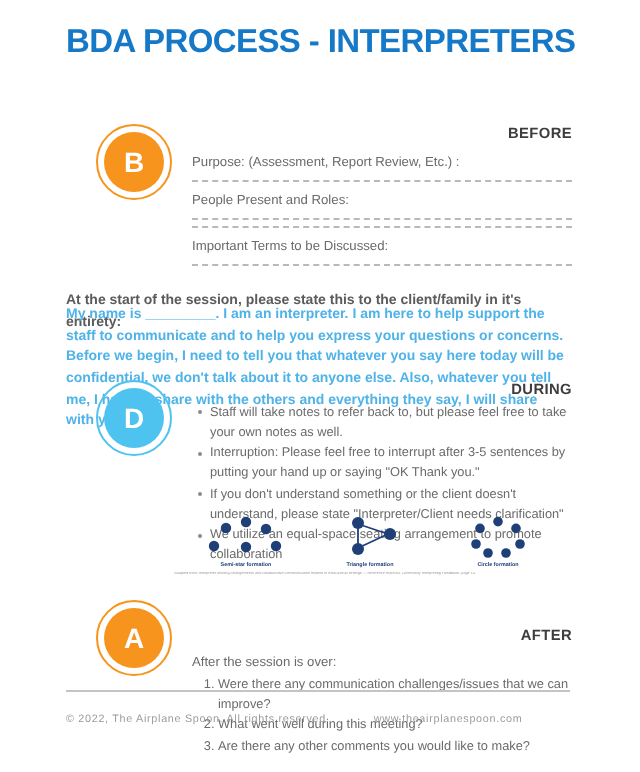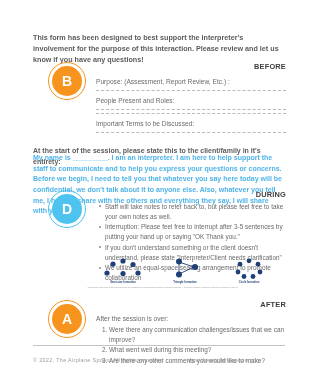--- a/index.html
+++ b/index.html
@@ -135,21 +135,21 @@
     position:absolute;left:33px;top:357px;width:252px;
     display:flex;justify-content:flex-start;gap:22px;
     font-size:5.4px;color:#9b9b9b;letter-spacing:0.35px;
   }
 </style>
 </head>
 <body>
 
 <div class="page">
 
-  <div class="intro">This form has been designed to best support the interpreter's involvement for the purpose of this interaction.  Please review and let us know if you have any questions!</div>
+  <div class="title">BDA PROCESS - INTERPRETERS</div>
 
   <div class="section" style="top:62px;left:0;width:298px;height:76px;">
     <div class="badge orange" style="left:52px;top:4px;">
       <span class="ring"></span>
       <span class="glyph">B</span>
     </div>
     <div style="position:absolute;left:96px;top:0px;width:190px;">
       <div class="sec-head">BEFORE</div>
       <div style="margin-top:6px;">
         <div class="body-text">Purpose: (Assessment, Report Review, Etc.) :</div>
@@ -224,21 +224,21 @@
 formation</div>
     </div>
   </div>
   <div class="citation">Adapted from: Interpreter seating arrangements and collaborative communication models in educational settings — Reference material, Community Interpreting Handbook, page 12.</div>
 
   <div class="section" style="top:300px;left:0;width:298px;">
     <div class="badge orange" style="left:52px;top:4px;">
       <span class="ring"></span>
       <span class="glyph">A</span>
     </div>
-    <div style="position:absolute;left:96px;top:0;width:190px;">
+    <div style="position:absolute;left:96px;top:13px;width:190px;">
       <div class="sec-head">AFTER</div>
       <div class="body-text" style="margin-top:5px;">After the session is over:</div>
       <ol class="qlist">
         <li>Were there any communication challenges/issues that we can improve?</li>
         <li>What went well during this meeting?</li>
         <li>Are there any other comments you would like to make?</li>
       </ol>
     </div>
   </div>
 

